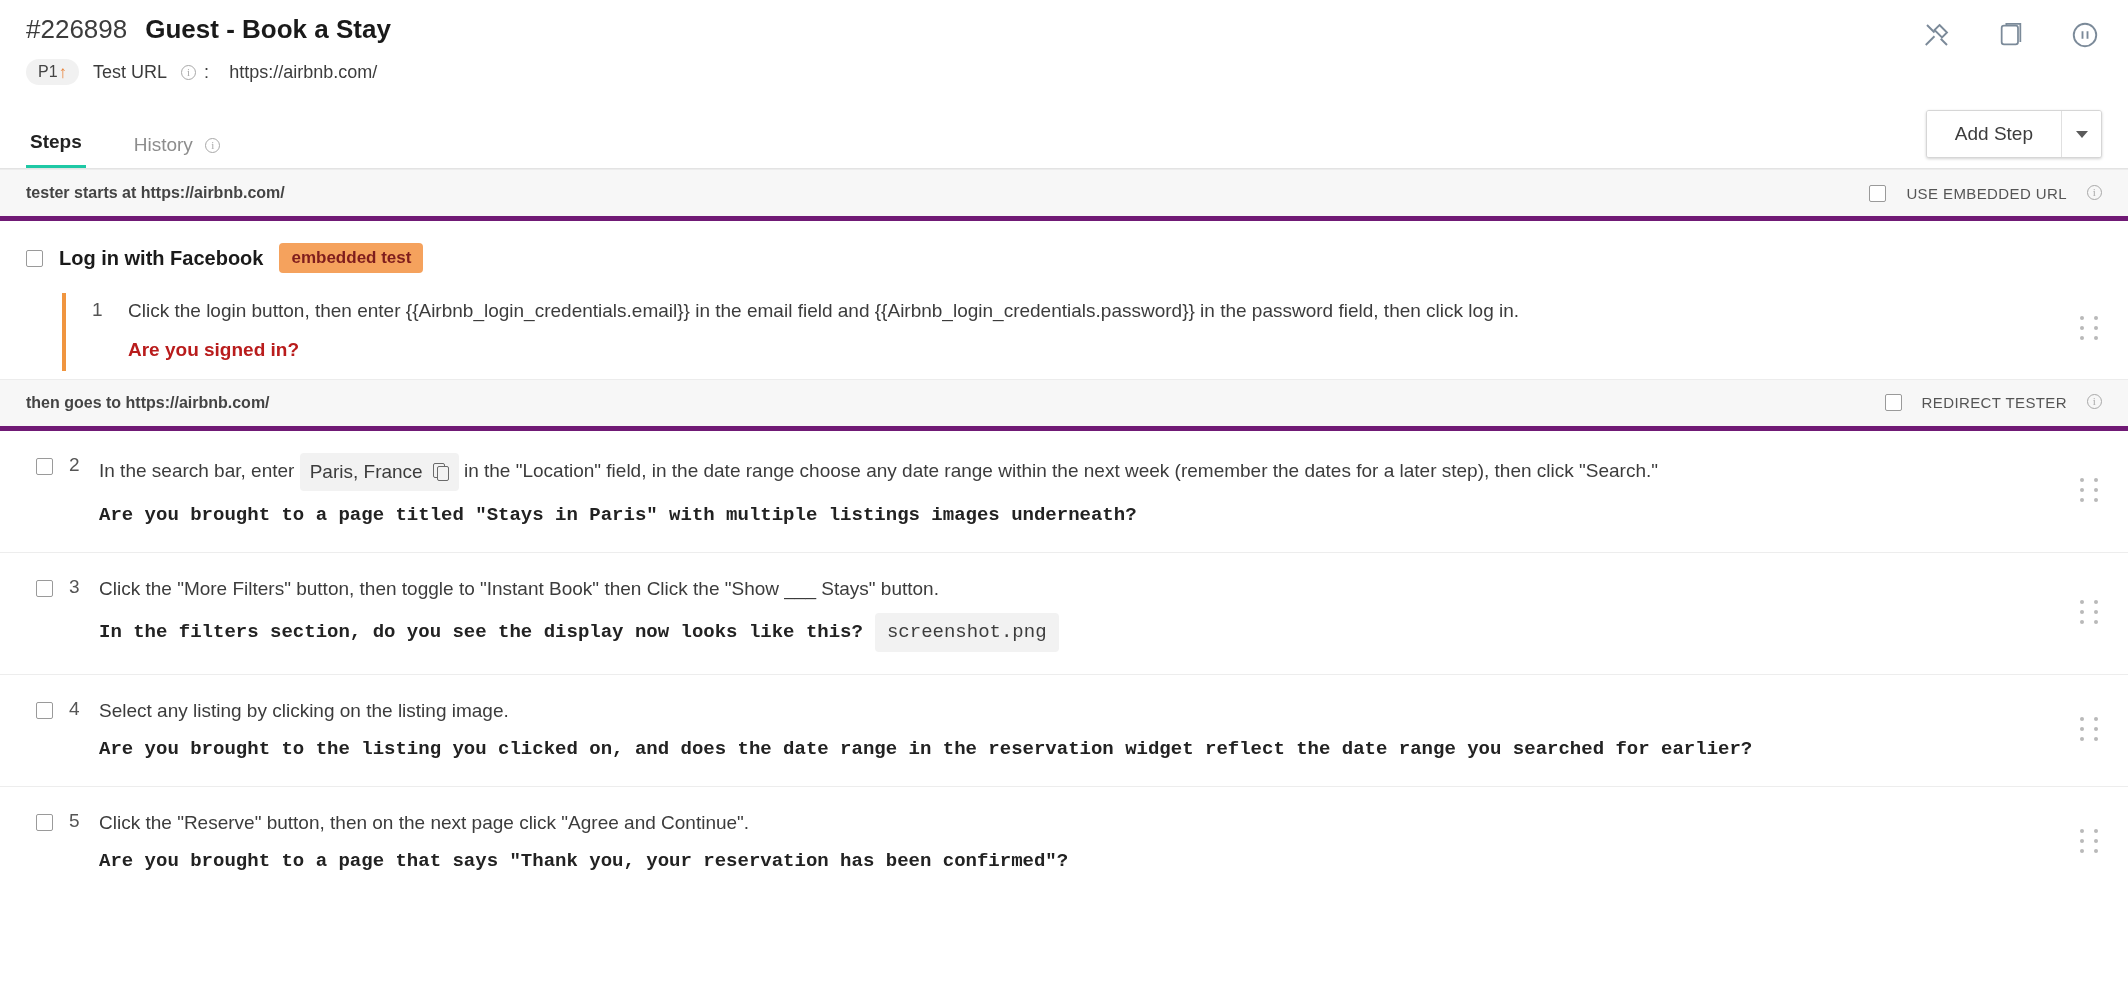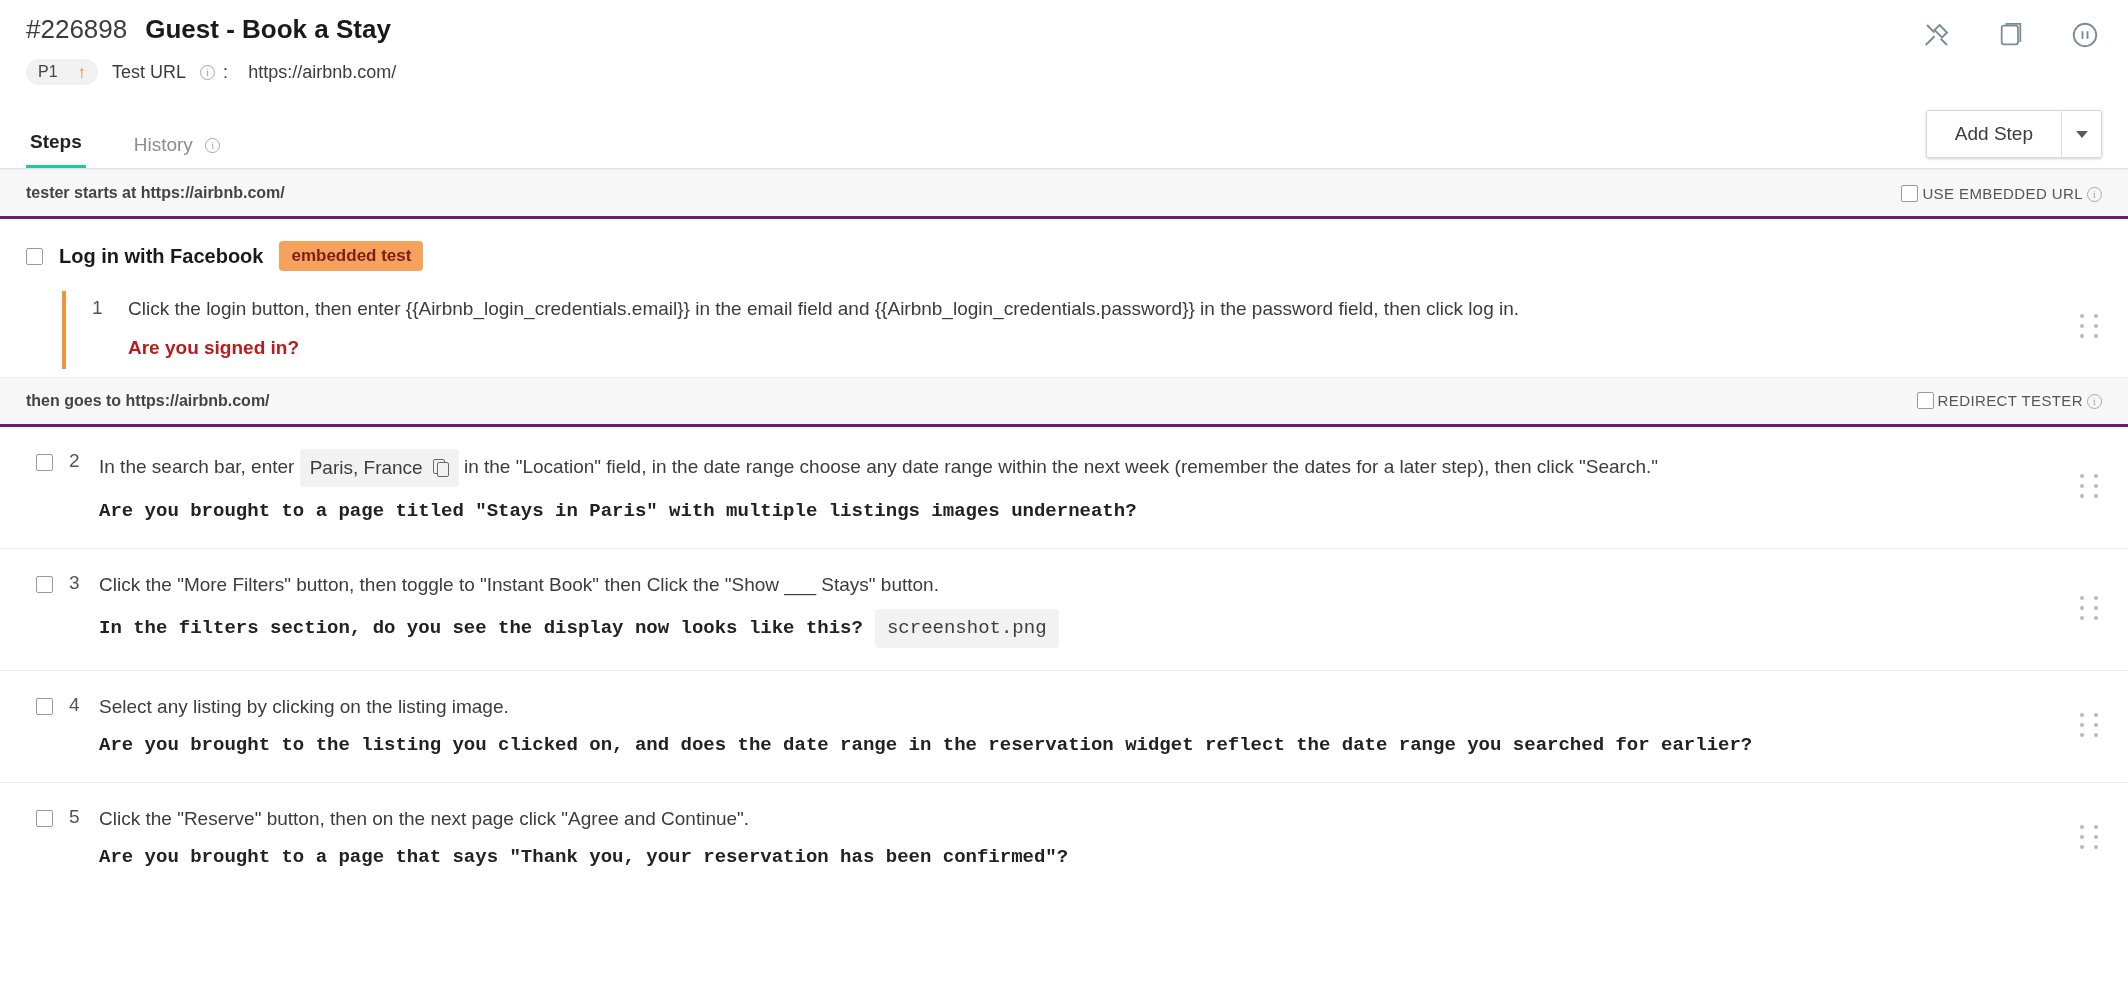--- a/index.html
+++ b/index.html
@@ -34,21 +34,21 @@
   }
   .meta-row {
     display: flex;
     align-items: center;
     gap: 14px;
     margin-top: 14px;
   }
   .priority-pill {
     display: inline-flex;
     align-items: center;
-    gap: 20px;
+    gap: 1px;
     background: #f1f1f1;
     border-radius: 16px;
     padding: 4px 12px 4px 12px;
     font-size: 16px;
     color: #444;
     justify-content: flex-end;
   }
   .priority-pill .arrow { color: #e8833a; font-size: 17px; line-height: 1; }
   .test-url-label { font-size: 18px; color: #3c3c3c; }
   .info-dot {
@@ -135,33 +135,33 @@
   .caret {
     width: 0; height: 0;
     border-left: 6px solid transparent;
     border-right: 6px solid transparent;
     border-top: 7px solid #5a5a5a;
   }
 
   
   .strip {
     background: #f7f7f7;
-    border-bottom: 3px solid #701a75;
+    border-bottom: 5px solid #701a75;
     border-top: 1px solid #ececec;
     padding: 14px 26px;
     display: flex;
     align-items: center;
     justify-content: space-between;
     font-size: 16px;
     color: #444;
     font-weight: 700;
   }
   .strip .left { font-weight: 700; }
   .strip .right {
-    display: flex; align-items: flex-end; gap: 4px;
+    display: flex; align-items: flex-start; gap: 20px;
     font-weight: 400;
     letter-spacing: 0.4px;
     font-size: 15px;
     color: #555;
   }
   .cb {
     width: 17px; height: 17px;
     border: 1px solid #9a9a9a;
     border-radius: 2px;
     background: #fff;

